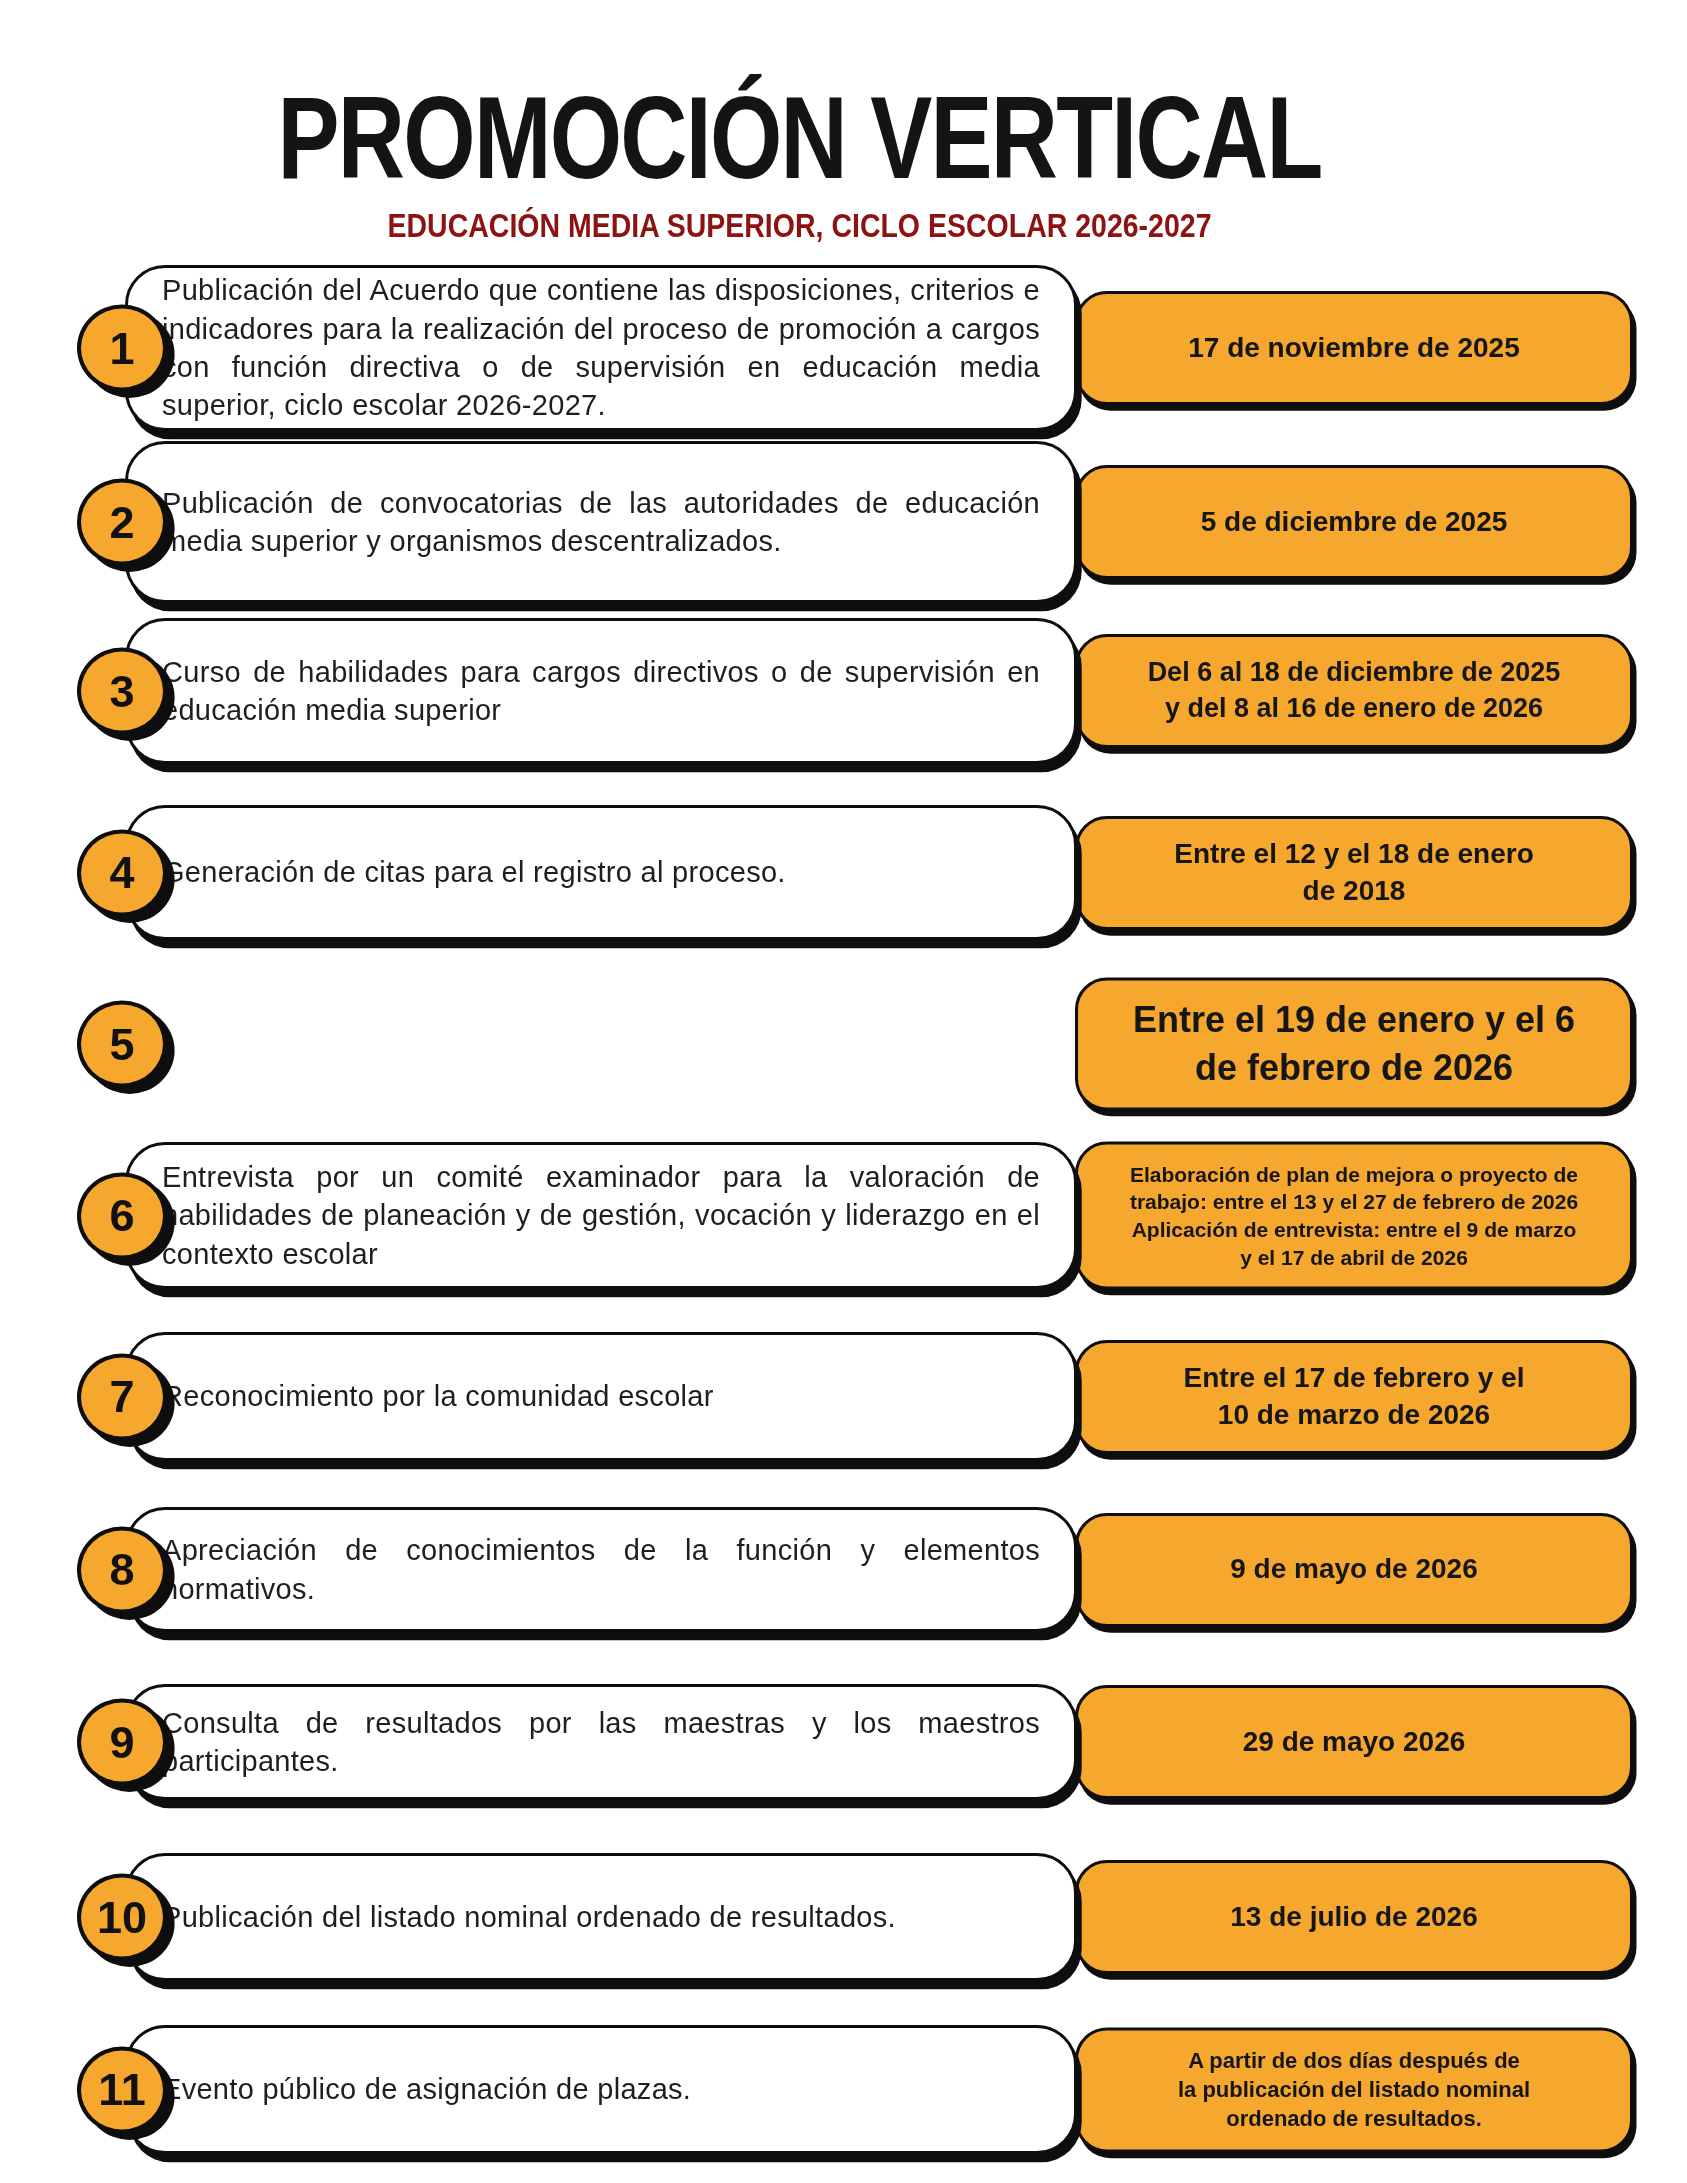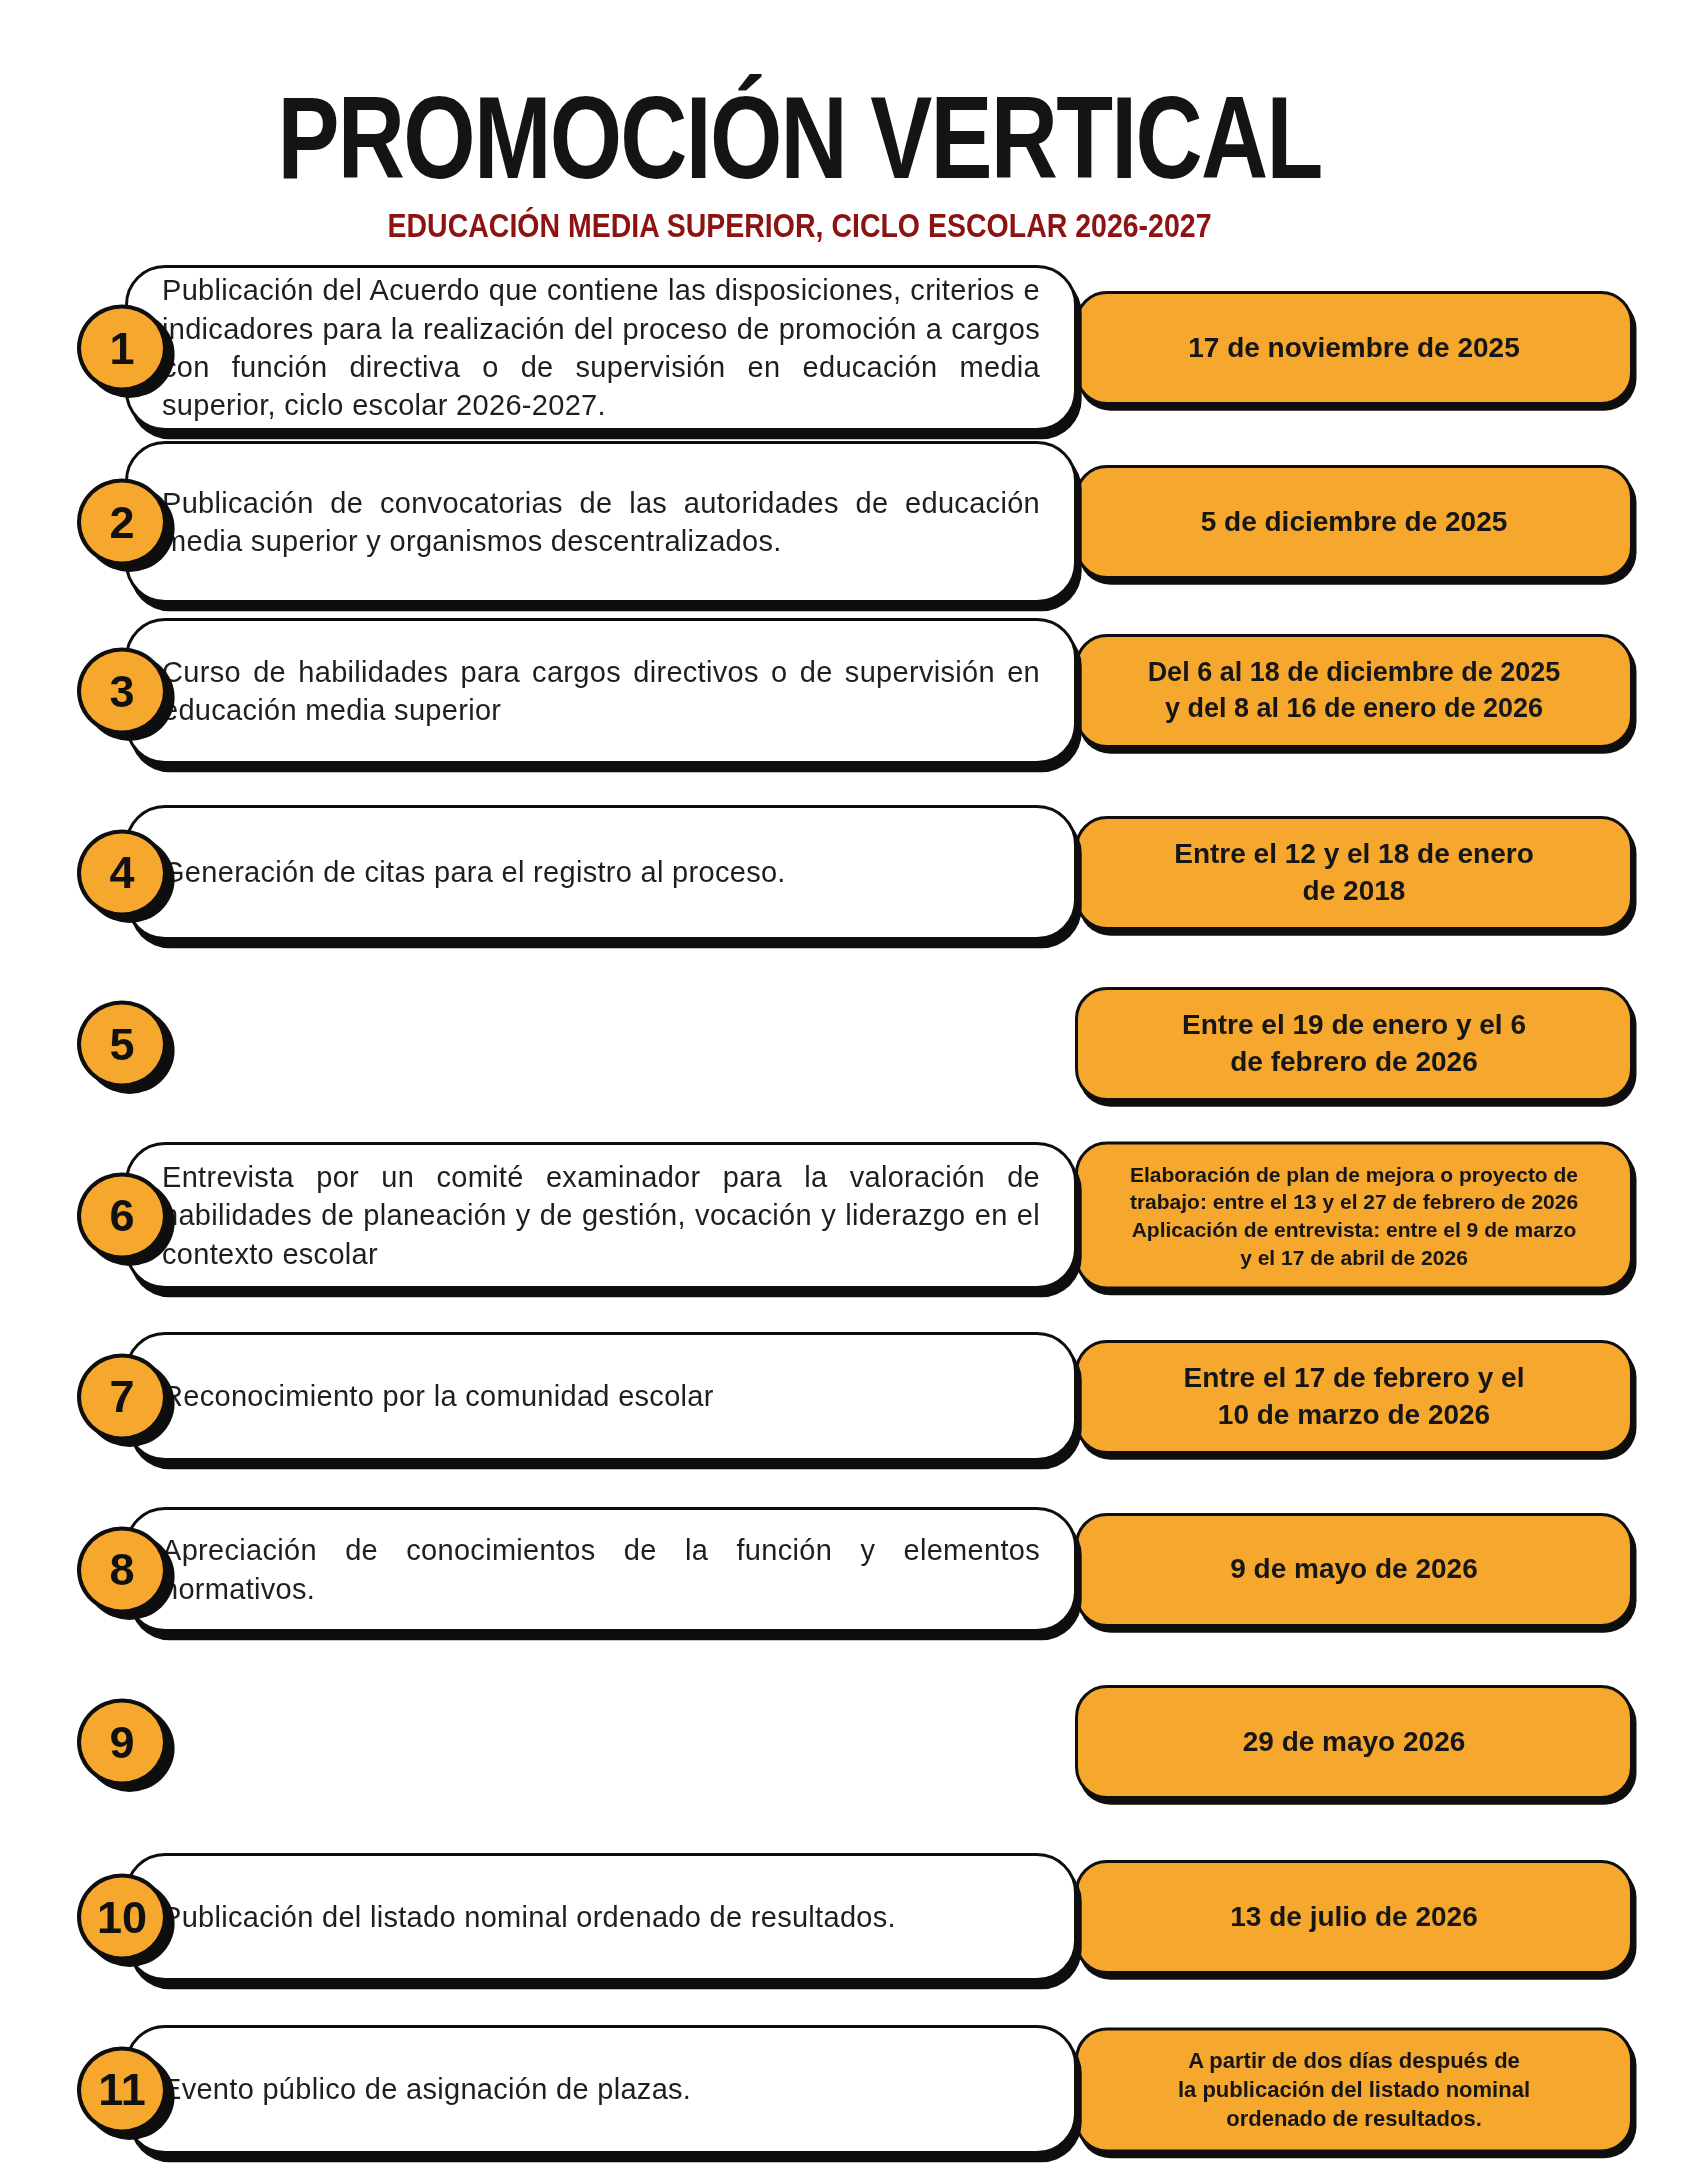--- a/index.html
+++ b/index.html
@@ -112,21 +112,21 @@
       </div>
       <div class="row" style="top: 805px; height: 135px;">
         <div class="date-box" style="font-size:28px">Entre el 12 y el 18 de enero
 de 2018</div>
         <div class="desc-card">
           <div class="desc-text">Generación de citas para el registro al proceso.</div>
         </div>
         <div class="num-badge">4</div>
       </div>
       <div class="row" style="top: 977px; height: 134px;">
-        <div class="date-box" style="font-size:28px">Entre el 19 de enero y el 6
+        <div class="date-box" style="font-size:36px">Entre el 19 de enero y el 6
 de febrero de 2026</div>
         <div class="num-badge">5</div>
       </div>
       <div class="row" style="top: 1142px; height: 147px;">
         <div class="date-box" style="font-size:21px">Elaboración de plan de mejora o proyecto de
 trabajo: entre el 13 y el 27 de febrero de 2026
 Aplicación de entrevista: entre el 9 de marzo
 y el 17 de abril de 2026</div>
         <div class="desc-card">
           <div class="desc-text">Entrevista por un comité examinador para la valoración de habilidades de planeación y de gestión, vocación y liderazgo en el contexto escolar</div>
@@ -143,20 +143,23 @@
       </div>
       <div class="row" style="top: 1507px; height: 125px;">
         <div class="date-box" style="font-size:28px">9 de mayo de 2026</div>
         <div class="desc-card">
           <div class="desc-text">Apreciación de conocimientos de la función y elementos normativos.</div>
         </div>
         <div class="num-badge">8</div>
       </div>
       <div class="row" style="top: 1684px; height: 116px;">
         <div class="date-box" style="font-size:28px">29 de mayo 2026</div>
+        <div class="desc-card">
+          <div class="desc-text">Consulta de resultados por las maestras y los maestros participantes.</div>
+        </div>
         <div class="num-badge">9</div>
       </div>
       <div class="row" style="top: 1853px; height: 128px;">
         <div class="date-box" style="font-size:28px">13 de julio de 2026</div>
         <div class="desc-card">
           <div class="desc-text">Publicación del listado nominal ordenado de resultados.</div>
         </div>
         <div class="num-badge">10</div>
       </div>
       <div class="row" style="top: 2025px; height: 129px;">

